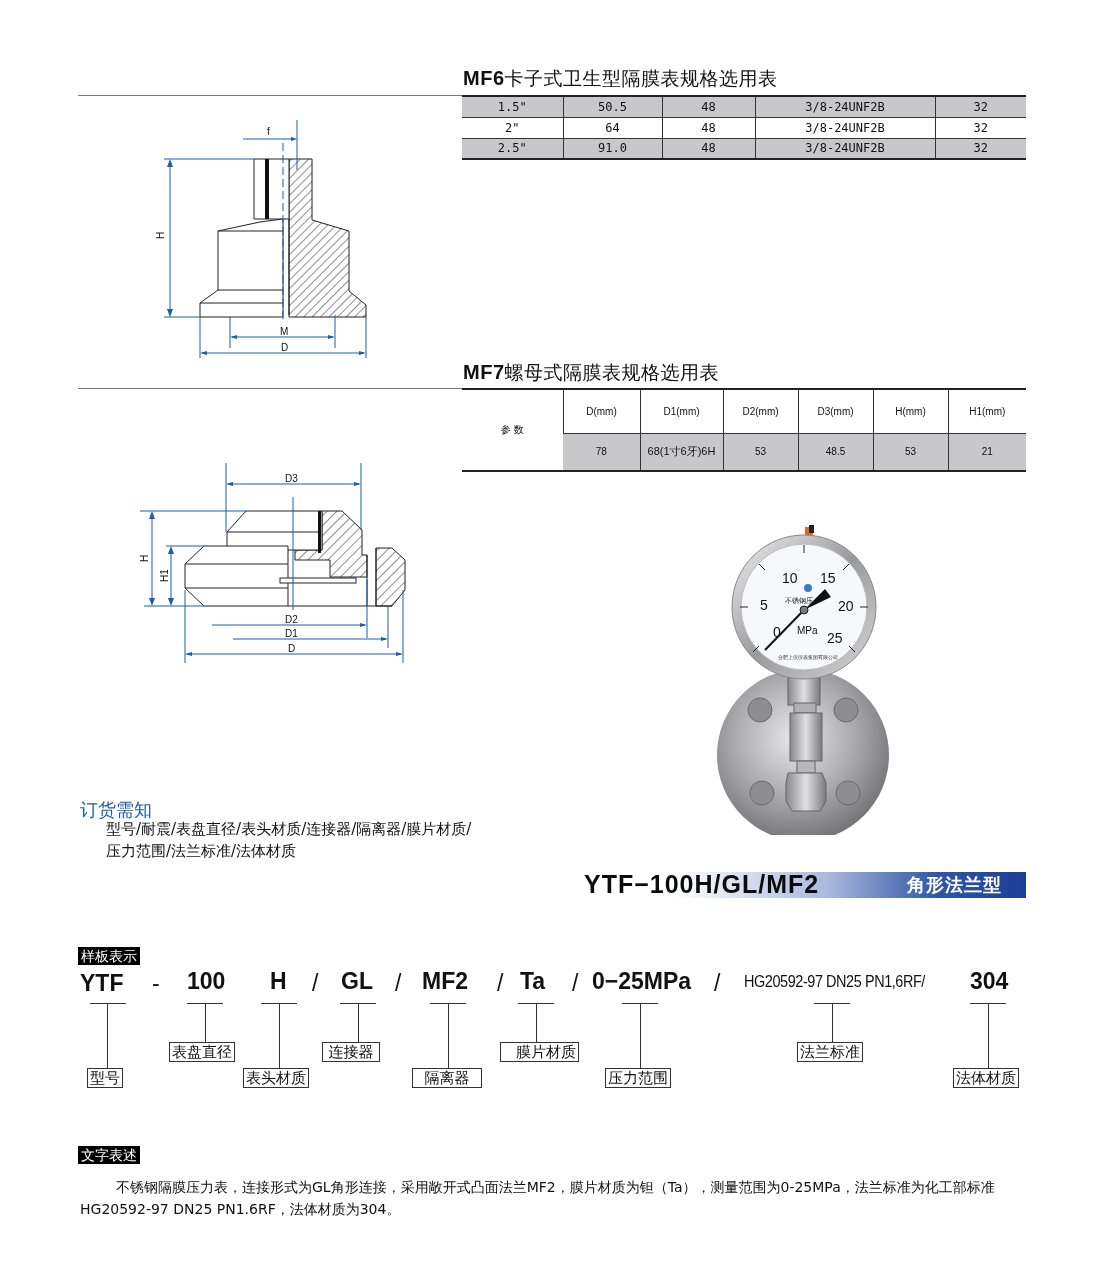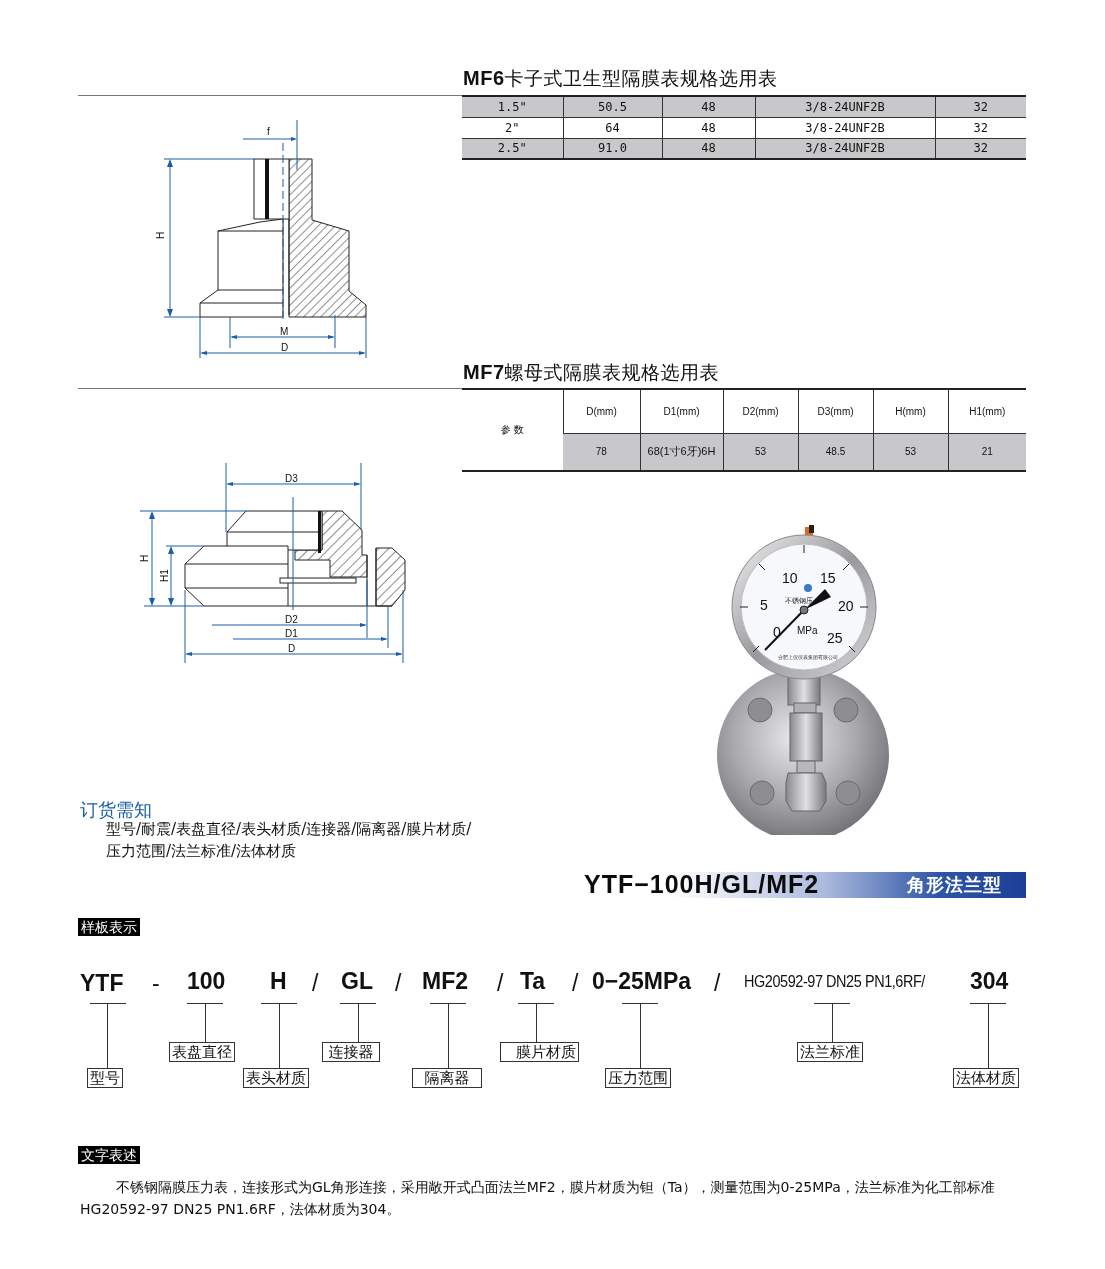--- a/index.html
+++ b/index.html
@@ -301,21 +301,21 @@
 <div class="abs order-body" style="top:818px; left:80px; width:450px;margin-left:26px;">
   <div>型号/耐震/表盘直径/表头材质/连接器/隔离器/膜片材质/</div>
   <div>压力范围/法兰标准/法体材质</div>
 </div>
 
 <div class="abs banner">
   <span class="abs banner-main">YTF−100H/GL/MF2</span>
   <span class="abs banner-sub">角形法兰型</span>
 </div>
 
-<div class="abs tag-black" style="top:918px; left:78px;">样板表示</div>
+<div class="abs tag-black" style="top:947px; left:78px;">样板表示</div>
 
 <div class="abs code-part" style="top:970px; left:80px;">YTF</div>
 <div class="abs code-part" style="top:970px; left:152px; font-weight:normal;">-</div>
 <div class="abs code-part" style="top:968px; left:187px;">100</div>
 <div class="abs code-part" style="top:968px; left:270px;">H</div>
 <div class="abs code-part" style="top:970px; left:312px; font-weight:normal;">/</div>
 <div class="abs code-part" style="top:968px; left:341px;">GL</div>
 <div class="abs code-part" style="top:970px; left:395px; font-weight:normal;">/</div>
 <div class="abs code-part" style="top:968px; left:422px;">MF2</div>
 <div class="abs code-part" style="top:970px; left:497px; font-weight:normal;">/</div>

